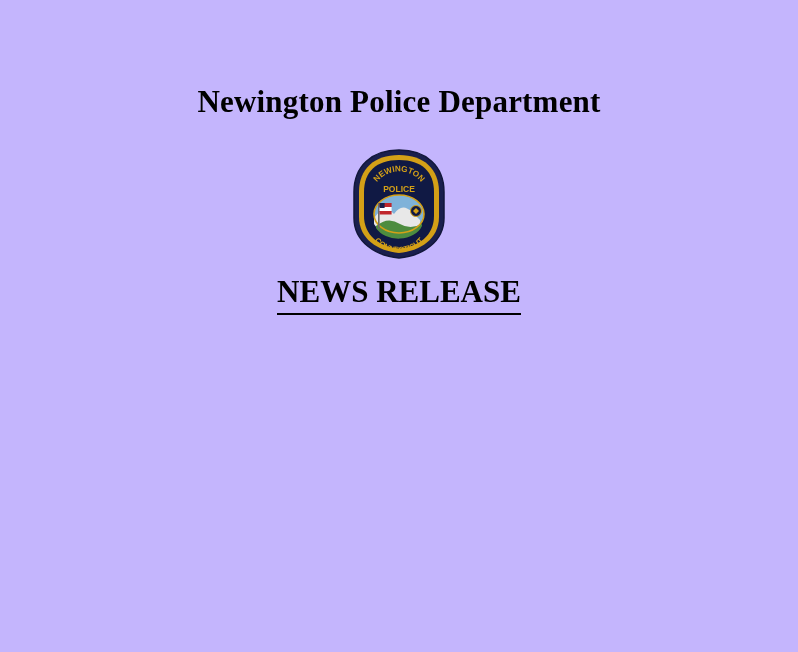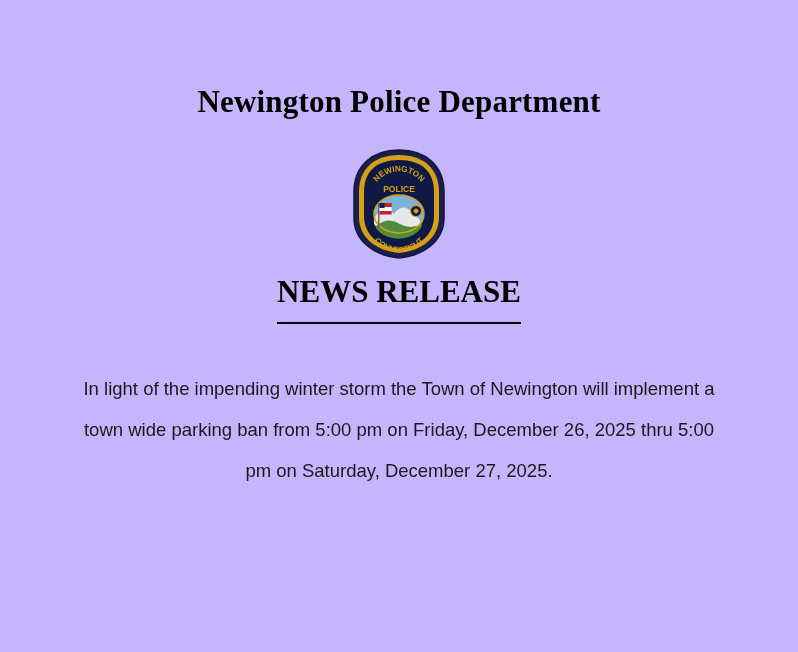--- a/index.html
+++ b/index.html
@@ -51,21 +51,21 @@
     left: 0;
     width: 798px;
     text-align: center;
     font-family: "Liberation Serif", serif;
     font-weight: bold;
     font-size: 31px;
     color: #000000;
   }
   .news-release span {
     border-bottom: 2px solid #000000;
-    padding-bottom: 13px;
+    padding-bottom: 4px;
   }
   .body-text {
     position: absolute;
     top: 368px;
     left: 78px;
     width: 642px;
     text-align: center;
     font-family: "Liberation Sans", sans-serif;
     font-size: 18.5px;
     line-height: 41px;
@@ -112,15 +112,14 @@
       <text font-family="Liberation Sans, sans-serif" font-size="7.6" font-weight="bold" fill="#d4a017">
         <textPath href="#arcBot" startOffset="50%" text-anchor="middle">CONNECTICUT</textPath>
       </text>
     </svg>
   </div>
 
   <div class="news-release">
     <span>NEWS RELEASE</span>
   </div>
 
-  <div class="body-text">In light of the impending winter storm the Town of Newington will implement a town wide parking ban from 5:00 pm on Friday, December 26, 2025 thru 5:00 pm on Saturday, December 27, 2025.</div>
 
 </div>
 
 </body></html>

